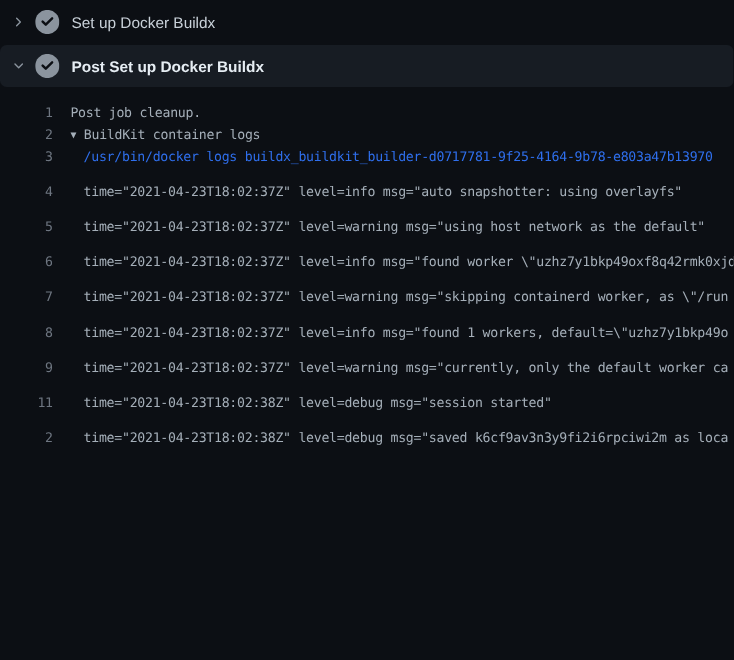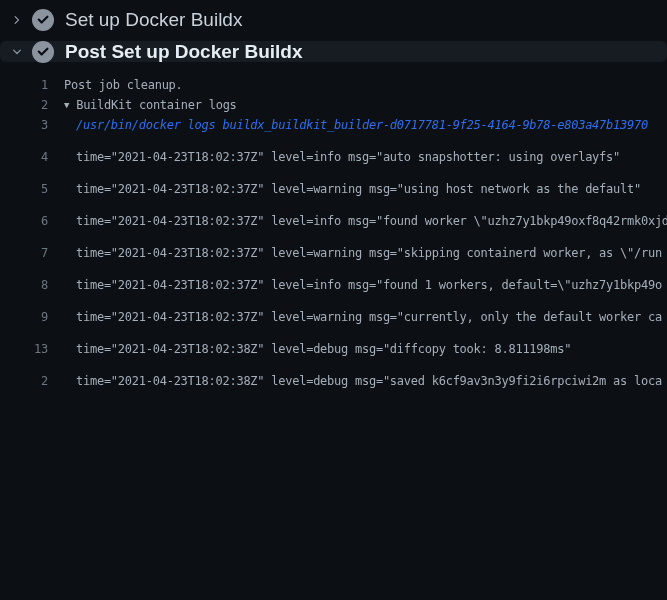--- a/index.html
+++ b/index.html
@@ -10,41 +10,41 @@
     background:var(--bg,#0c0f14);
     font-family:"Liberation Sans", sans-serif;
   }
   
   .steps{width:100%;}
   .step{
     height:40px;
     display:flex;align-items:center;
     padding:0 10px;
     color:var(--step-label,#c9d1d9);
-    font-size:19px;
+    font-size:14px;
     cursor:pointer;
     box-sizing:border-box;
   }
   .step .chev{
     width:14px;height:14px;
     display:flex;align-items:center;justify-content:center;
     color:var(--icon-gray,#8b949e);
     flex:0 0 14px;
   }
   .step .chev svg{display:block;}
   .step .chev.down svg{transform:rotate(90deg);}
   .step .check{
     margin-left:8px;
     width:22px;height:22px;
     display:flex;align-items:center;justify-content:center;
     flex:0 0 22px;
   }
   .step .slabel{margin-left:11px;white-space:nowrap;}
   .step.expanded{
-    height:21px;margin:1px 0;
+    height:38px;margin:1px 0;
     background:var(--active-bg,#171c23);
     border-radius:6px;
     color:var(--active-label,#e6edf3);
     font-weight:600;
   }
   
   .log{
     padding-top:12px;
     font-family:"DejaVu Sans Mono","Liberation Mono",monospace;
     font-size:12px;
@@ -58,21 +58,21 @@
     overflow:hidden;
     width:667px;
   }
   .logline .num{
     flex:0 0 48px;
     text-align:right;
     color:var(--line-number,#6e7681);
   }
   .logline .txt{padding-left:16px;}
   .logline.ind1 .txt{padding-left:28px;}
-  .logline.command .txt{color:var(--command,#2f6fed);font-style:italic;}
+  .logline.command .txt{color:var(--command,#2f6fed);}
   .logline.group .txt{cursor:pointer;text-align:center;}
   .tri{
     display:inline-block;
     font-size:9px;
     margin-right:7px;
     transform:translateY(-1px);
   }
 </style>
 </head>
 <body>
@@ -111,16 +111,16 @@
   <div class="log">
       <div class="logline plain"><span class="num">1</span><span class="txt">Post job cleanup.</span></div>
       <div class="logline group"><span class="num">2</span><span class="txt"><span class="tri">▼</span><span>BuildKit container logs</span></span></div>
       <div class="logline ind1 command"><span class="num">3</span><span class="txt">/usr/bin/docker logs buildx_buildkit_builder-d0717781-9f25-4164-9b78-e803a47b13970</span></div>
       <div class="logline ind1 log"><span class="num">4</span><span class="txt">time="2021-04-23T18:02:37Z" level=info msg="auto snapshotter: using overlayfs"</span></div>
       <div class="logline ind1 log"><span class="num">5</span><span class="txt">time="2021-04-23T18:02:37Z" level=warning msg="using host network as the default"</span></div>
       <div class="logline ind1 log"><span class="num">6</span><span class="txt">time="2021-04-23T18:02:37Z" level=info msg="found worker \"uzhz7y1bkp49oxf8q42rmk0xjd"</span></div>
       <div class="logline ind1 log"><span class="num">7</span><span class="txt">time="2021-04-23T18:02:37Z" level=warning msg="skipping containerd worker, as \"/run</span></div>
       <div class="logline ind1 log"><span class="num">8</span><span class="txt">time="2021-04-23T18:02:37Z" level=info msg="found 1 workers, default=\"uzhz7y1bkp49o</span></div>
       <div class="logline ind1 log"><span class="num">9</span><span class="txt">time="2021-04-23T18:02:37Z" level=warning msg="currently, only the default worker ca</span></div>
-      <div class="logline ind1 log"><span class="num">13</span><span class="txt">time="2021-04-23T18:02:38Z" level=debug msg="diffcopy took: 8.811198ms"</span></div>
+      <div class="logline ind1 log"><span class="num">11</span><span class="txt">time="2021-04-23T18:02:38Z" level=debug msg="session started"</span></div>
       <div class="logline ind1 log"><span class="num">2</span><span class="txt">time="2021-04-23T18:02:38Z" level=debug msg="saved k6cf9av3n3y9fi2i6rpciwi2m as loca</span></div>
     </div>
 </div>
 
 </body></html>

